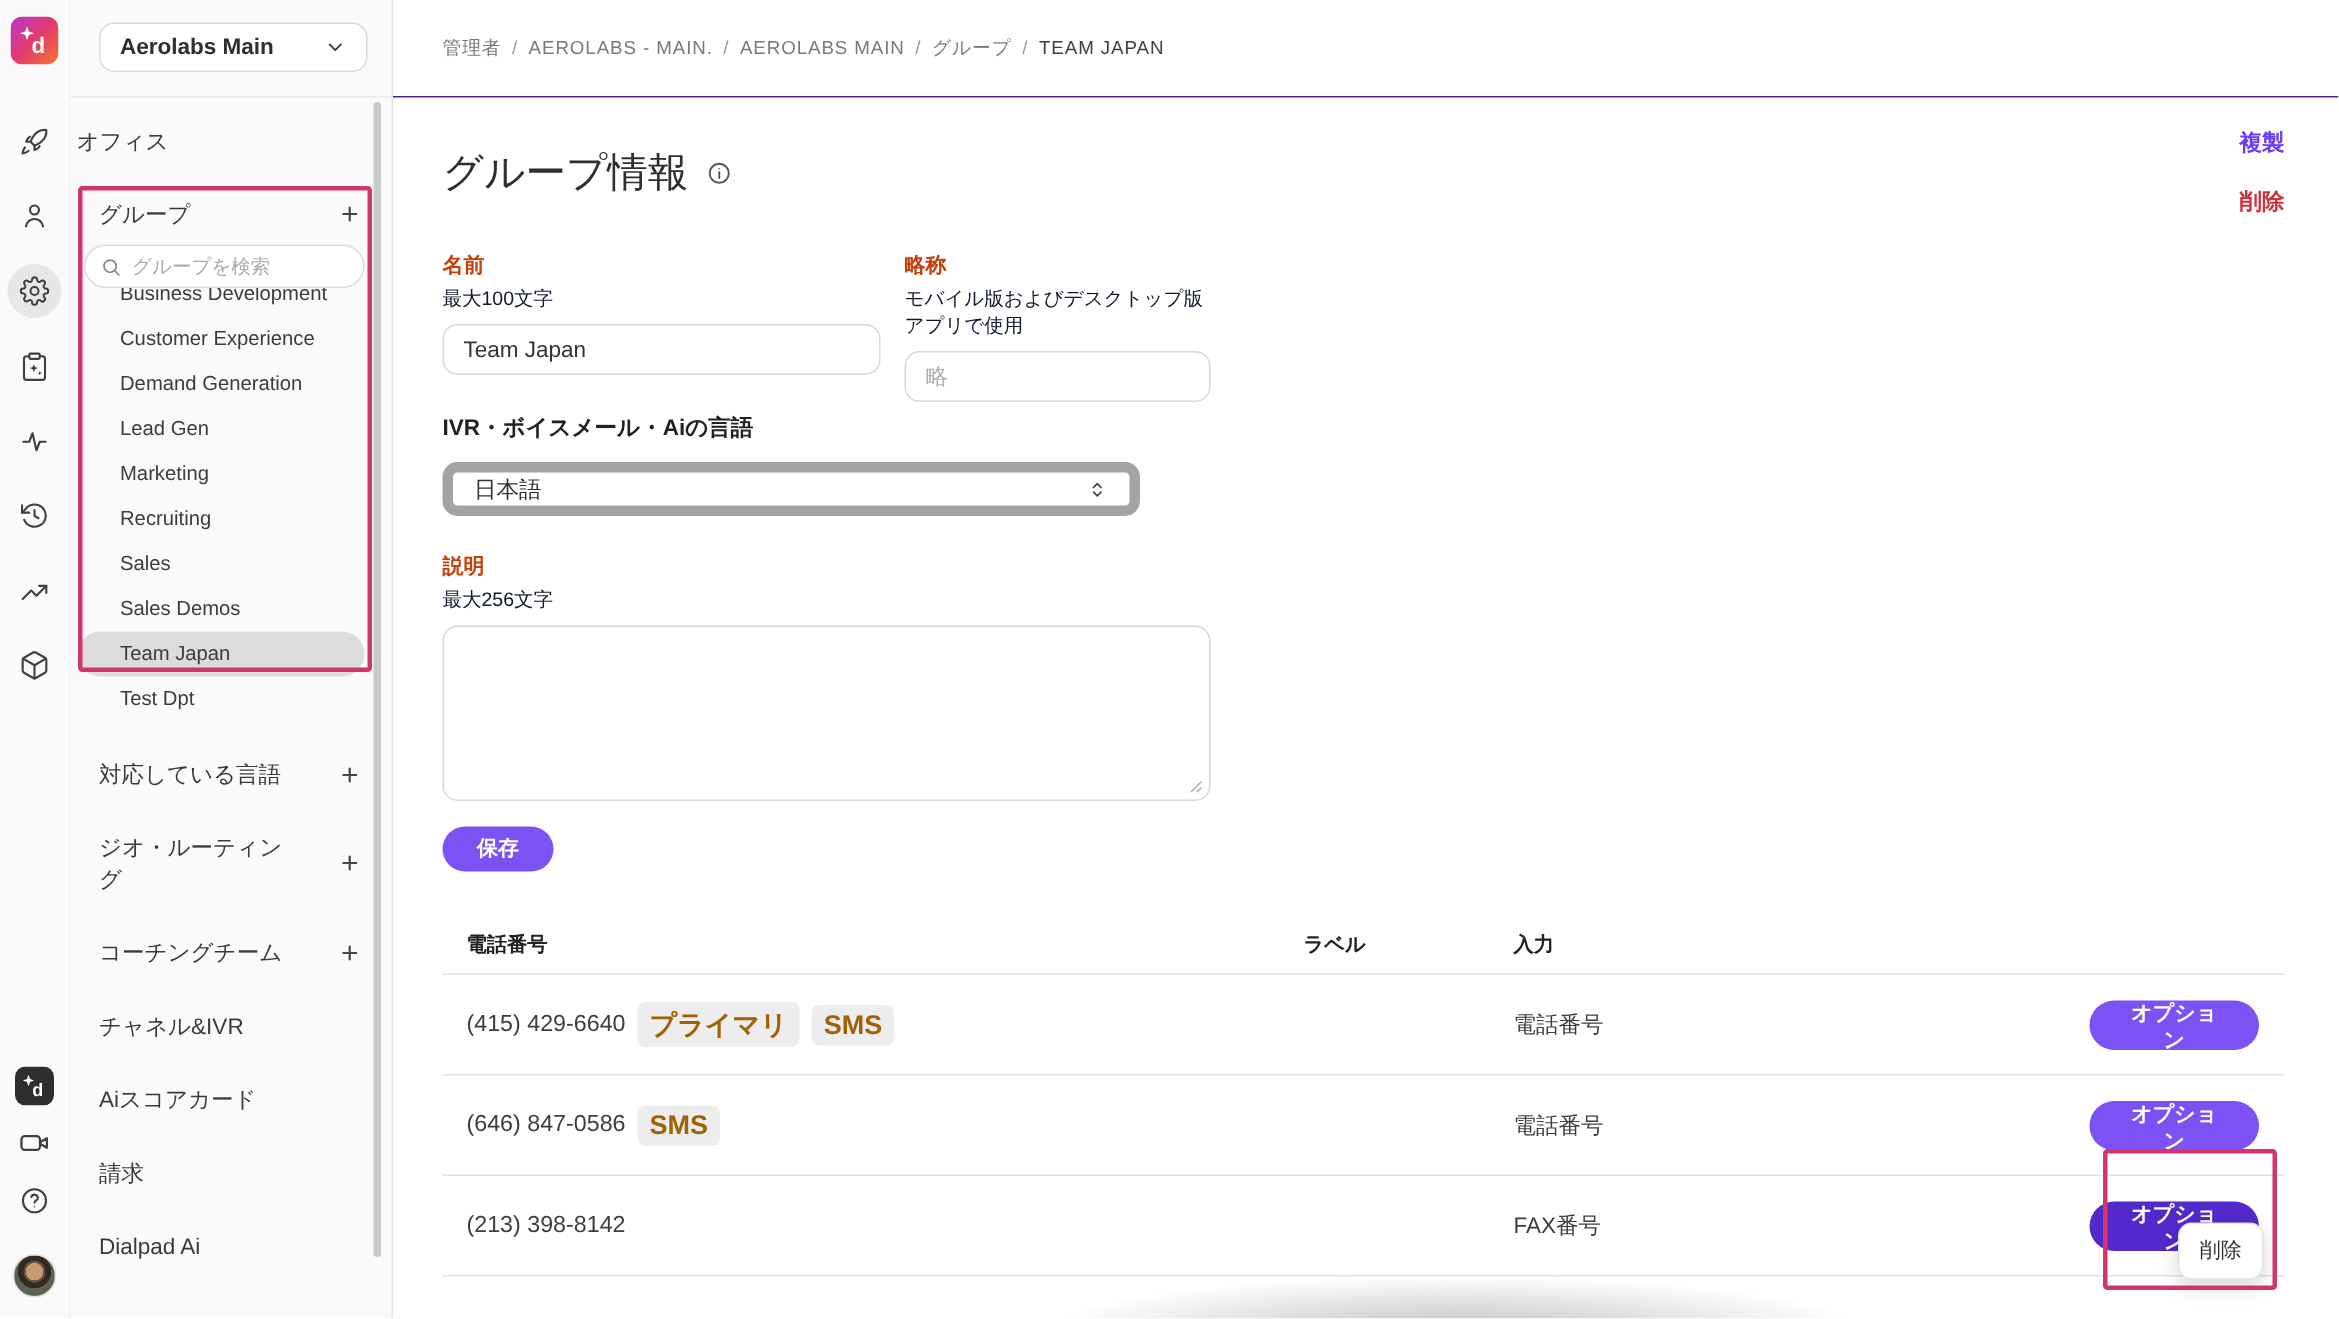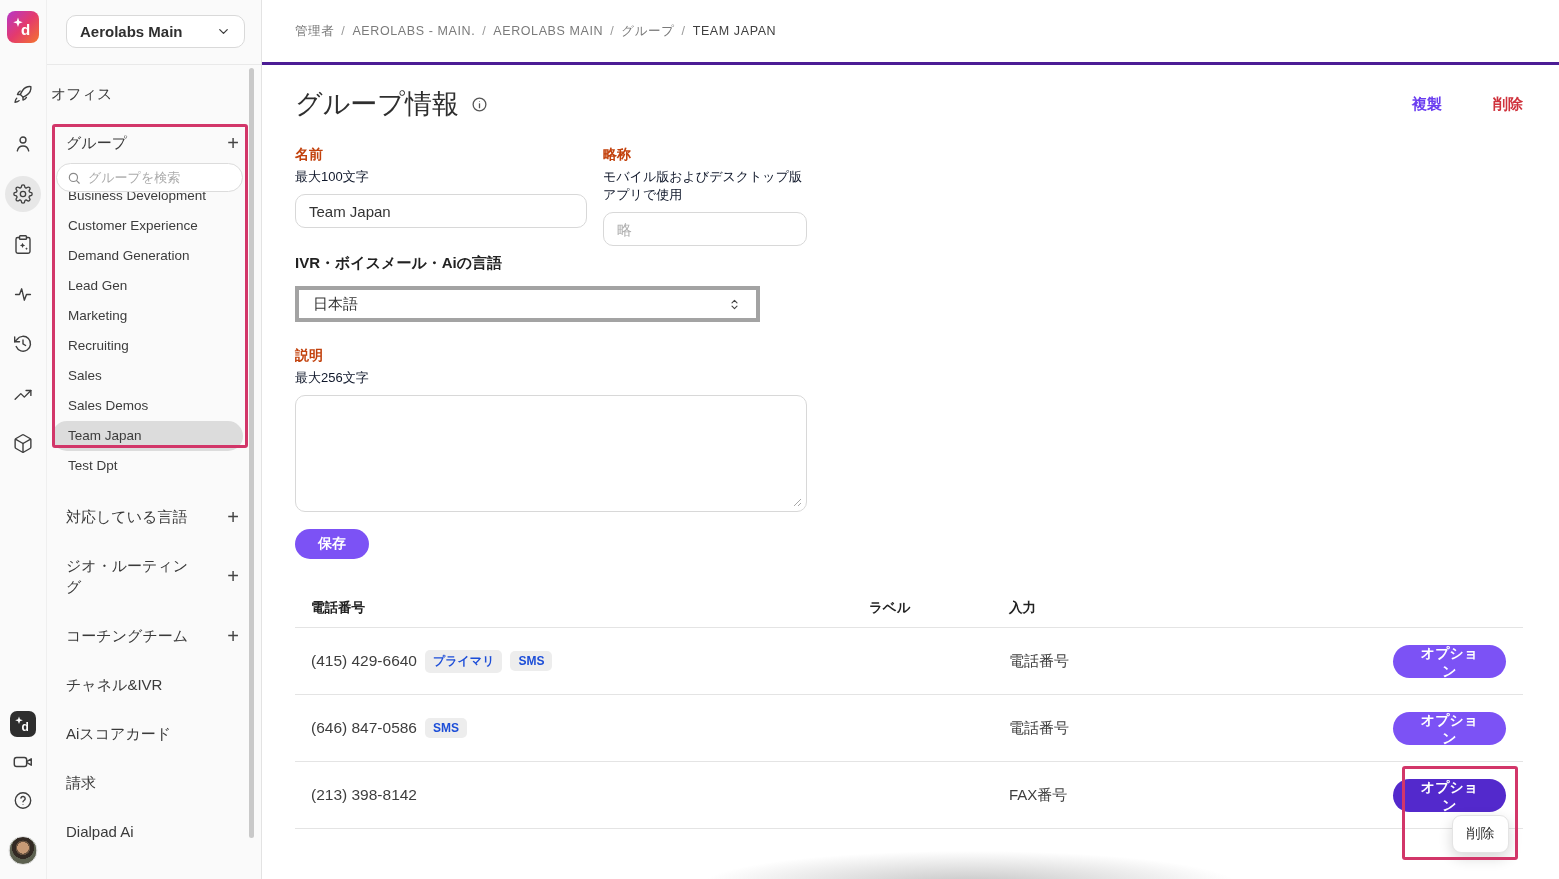--- a/index.html
+++ b/index.html
@@ -27,79 +27,79 @@
     padding:0 13px; font-size:15px; font-weight:700; color:#2f2f2f; cursor:pointer; }
   .sidebar-scroll { position:absolute; top:66px; left:0; right:0; bottom:0; overflow:hidden; }
   .side-office { margin:19px 0 0 4px; font-size:15px; color:#3a3a3a; height:20px; }
   .side-group-head { margin:28px 22px 0 19px; height:20px; display:flex; align-items:center; justify-content:space-between; font-size:15px; color:#3a3a3a; }
   .plus { font-size:20px; font-weight:300; color:#444; line-height:20px; cursor:pointer; }
   .side-search { position:relative; z-index:2; margin:10px 18px 0 9px; height:29px; background:#fff;
     border:1px solid #dcdcdc; border-radius:15px; display:flex; align-items:center; padding:0 10px; gap:7px; }
   .side-search input { border:none; outline:none; background:transparent; font-size:13px; color:#3c3c3c; width:140px; font-family:inherit; }
   .side-search input::placeholder { color:#aaa; }
   .group-list { margin-top:-11px; position:relative; z-index:1; }
-  .group-item { height:30px; line-height:30px; margin:0 18px 0 5px; padding-left:16px; border-radius:15px;
+  .group-item { height:30px; line-height:30px; margin:0 18px 0 5px; padding-left:28px; border-radius:15px;
     font-size:13.5px; color:#3c3c3c; white-space:nowrap; cursor:pointer; }
   .group-item.selected { background:#dcdcdc; }
   .side-sections { margin-top:25px; }
   .side-section { display:flex; margin:0 22px 0 19px; color:#3a3a3a; font-size:15px; line-height:21px; cursor:pointer; }
   .side-section .lbl { width:128px; line-break:anywhere; }
   .side-section .plus { margin-left:auto; align-self:center; }
   .sec-m { margin-top:28px;justify-content:space-between; }
   .sb-thumb { position:absolute; left:202px; top:2px; width:5px; height:770px; background:#c9c9c9; border-radius:3px; z-index:4; }
 
   
   .main { flex:1; position:relative; background:#fff; }
-  .topbar { height:65px; border-bottom:3px solid #4c1d95; display:flex; align-items:center; padding-left:33px;
+  .topbar { height:65px; border-bottom:1px solid #4c1d95; display:flex; align-items:center; padding-left:33px;
     font-size:12.5px; letter-spacing:.6px; color:#7a7a7a; }
   .topbar .crumb { cursor:pointer; }
   .topbar .sep { margin:0 7px; color:#9a9a9a; }
   .topbar .crumb.last { color:#3f3f3f; font-weight:500; cursor:default; }
 
   .content { padding:0 36px 0 33px; position:relative; }
   .title-row { margin-top:21px; display:flex; align-items:center; }
   .page-title { font-size:27px; font-weight:500; color:#2f2f2f; }
   .info-ic { margin-left:12px; color:#555; display:flex; }
-  .title-actions { margin-left:auto; display:flex; gap:51px; font-size:15px; font-weight:700; }
+  .title-actions { margin-left:auto; display:flex; gap:20px; font-size:15px; font-weight:700;flex-direction:column; }
   .act-dup { color:#6a3df0; cursor:pointer; }
   .act-del { color:#cf313b; cursor:pointer; }
 
   .form-row { margin-top:24px; display:flex; }
   .f-label { font-size:14px; font-weight:700; color:#c2410c; }
   .f-help { font-size:13px; color:#0f172a; margin-top:4px; }
   .f-input { margin-top:8px; height:34px; width:100%; border:1px solid #d8d8d8; border-radius:10px;
     padding:0 13px; font-size:15px; color:#333; background:#fff; font-family:inherit; outline:none; }
   .f-input::placeholder { color:#b0b0b0; }
   .col-name { width:292px; }
   .col-short { width:204px; margin-left:16px; }
 
   .lang-block { margin-top:8px; }
   .lang-label { font-size:15px; font-weight:700; color:#222; }
   .lang-desc { margin-top:8px; width:512px; font-size:14px; line-height:19.5px; color:#4d4d4d; }
   .lang-link { color:#6a3df0; text-decoration:underline; cursor:pointer; }
-  .select { margin-top:13px; width:465px; height:36px; border:4px solid #a3a3a3; border-radius:0;
+  .select { margin-top:13px; width:465px; height:36px; border:7px solid #a3a3a3; border-radius:10px;
     display:flex; align-items:center; justify-content:space-between; padding:0 14px; font-size:15px; color:#333; cursor:pointer; background:#fff; }
   .select svg { color:#444; }
 
   .desc-block { margin-top:25px; }
   .textarea-wrap { position:relative; margin-top:8px; width:512px; }
   .f-textarea { width:512px; height:117px; border:1px solid #d8d8d8; border-radius:10px; resize:none;
     padding:10px 13px; font-size:15px; font-family:inherit; color:#333; outline:none; display:block; }
   .corner { position:absolute; right:5px; bottom:5px; color:#999; }
 
   .save-btn { margin-top:17px; height:30px; padding:0 23px; border:none; border-radius:16px;
     background:#7c52f5; color:#fff; font-size:14px; font-weight:700; font-family:inherit; cursor:pointer; }
 
   .ntable { margin-top:30px; }
   .t-head, .t-row { display:grid; grid-template-columns:574px 140px 1fr 130px; align-items:center; }
   .t-head { height:39px; border-bottom:1px solid #e4e4e4; font-size:13.5px; font-weight:700; color:#222; }
   .t-head .c1 { padding-left:16px; }
   .t-row { height:67px; border-bottom:1px solid #e4e4e4; }
   .t-row .c1 { padding-left:16px; display:flex; align-items:center; gap:8px; font-size:15.5px; color:#3e3e3e; }
-  .badge { background:#ededed; border-radius:5px; padding:3px 8px; font-size:12px; font-weight:700; color:#1d4ed8; white-space:nowrap; }
+  .badge { background:#ededed; border-radius:5px; padding:3px 8px; font-size:18px; font-weight:700; color:#a16207; white-space:nowrap; }
   .t-row .c3 { font-size:15px; color:#3e3e3e; }
   .t-row .c4 { display:flex; justify-content:flex-end; padding-right:17px; }
   .opt-btn { height:33px; padding:0 21px; border:none; border-radius:17px; background:#7c52f5;
     color:#fff; font-size:14px; font-weight:700; font-family:inherit; cursor:pointer; }
   .opt-btn.active { background:#5329cc; }
 
   
   .annot { position:absolute; border:3px solid #d23669; border-radius:3px; z-index:9; pointer-events:none; }
   .annot-sidebar { left:52px; top:124px; width:196px; height:324px; }
   .annot-menu { left:1402px; top:766px; width:116px; height:94px; }

